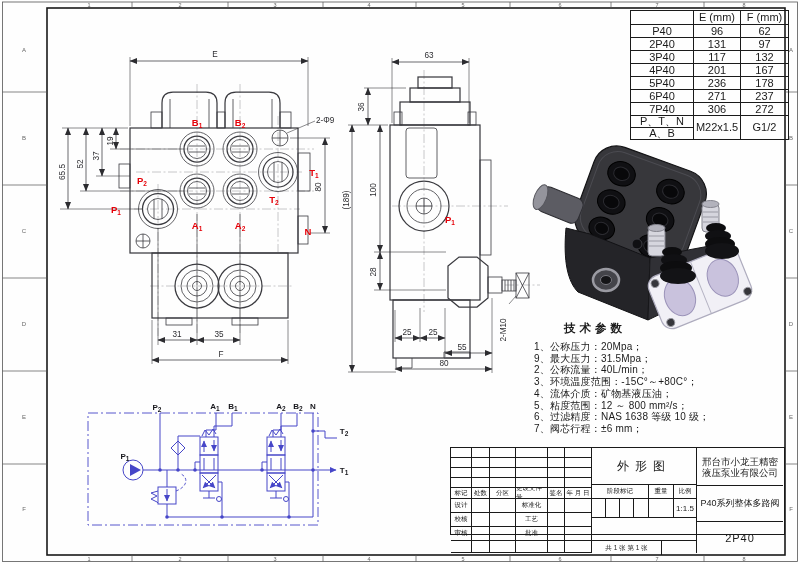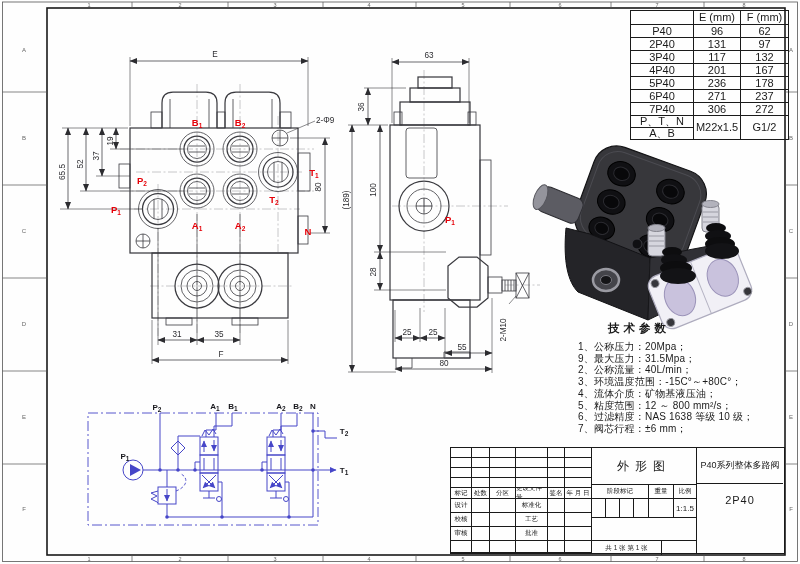--- a/index.html
+++ b/index.html
@@ -25,25 +25,25 @@
   .blup{stroke:#4646c8;stroke-width:0.9;fill:none;stroke-dasharray:3 2;}
   .bdot{fill:#4646c8;stroke:none;}
   .schl{font-size:8px;font-weight:bold;fill:#17171c;}
 
   .sztbl{position:absolute;left:630px;top:10px;}
   .sztbl table{border-collapse:collapse;table-layout:fixed;width:155px;}
   .sztbl td{border:1px solid #1a1a1a;height:12px;font-size:11px;line-height:9px;
             text-align:center;vertical-align:middle;padding:0;overflow:hidden;}
   .sztbl tr.hd td{height:13px;}
 
-  .tech{position:absolute;left:534px;top:321px;width:208px;margin-left:44px;}
+  .tech{position:absolute;left:534px;top:321px;width:208px;}
   .tp-title{font-size:11.5px;font-weight:bold;letter-spacing:4px;margin:0 0 5px 30px;}
   .tp-line{font-size:10px;line-height:11.7px;white-space:nowrap;letter-spacing:0.2px;}
 
-  .tb{position:absolute;left:450px;top:447px;width:335px;height:107px;
+  .tb{position:absolute;left:450px;top:447px;width:335px;height:88px;
       border:1.6px solid #1a1a1a;box-sizing:border-box;}
   .tb i,.tb b{font-style:normal;font-weight:normal;display:flex;align-items:center;
       justify-content:center;overflow:hidden;}
   .tb-rev{position:absolute;left:0;top:0;width:141px;height:105px;display:grid;
       grid-template-columns:21px 18px 26px 32px 17px 1fr;
       grid-template-rows:10px 10px 10px 10px 11px 14px 14px 14px 1fr;}
   .tb-rev i,.tb-rev b{border-right:1px solid #1a1a1a;border-bottom:1px solid #1a1a1a;
       font-size:6.5px;box-sizing:border-box;}
   .tb-mid{position:absolute;left:141px;top:0;width:104px;height:105px;box-sizing:border-box;}
   .tb-mid .row{display:flex;box-sizing:border-box;border-bottom:1px solid #1a1a1a;}
@@ -530,18 +530,22 @@
       <span class="w25"></span>
       <span class="w22">1:1.5</span>
     </div>
     <div class="tb-blank"></div>
     <div class="tb-sheet">
       <span class="w70">共 1 张 第 1 张</span>
       <span style="flex:1"></span>
     </div>
   </div>
   <div class="tb-right">
+    <div class="tb-co">
+      <div>邢台市小龙王精密</div>
+      <div>液压泵业有限公司</div>
+    </div>
     <div class="tb-prod">P40系列整体多路阀</div>
     <div class="tb-model">2P40</div>
   </div>
 </div>
 
 </div>
 
 </body></html>

